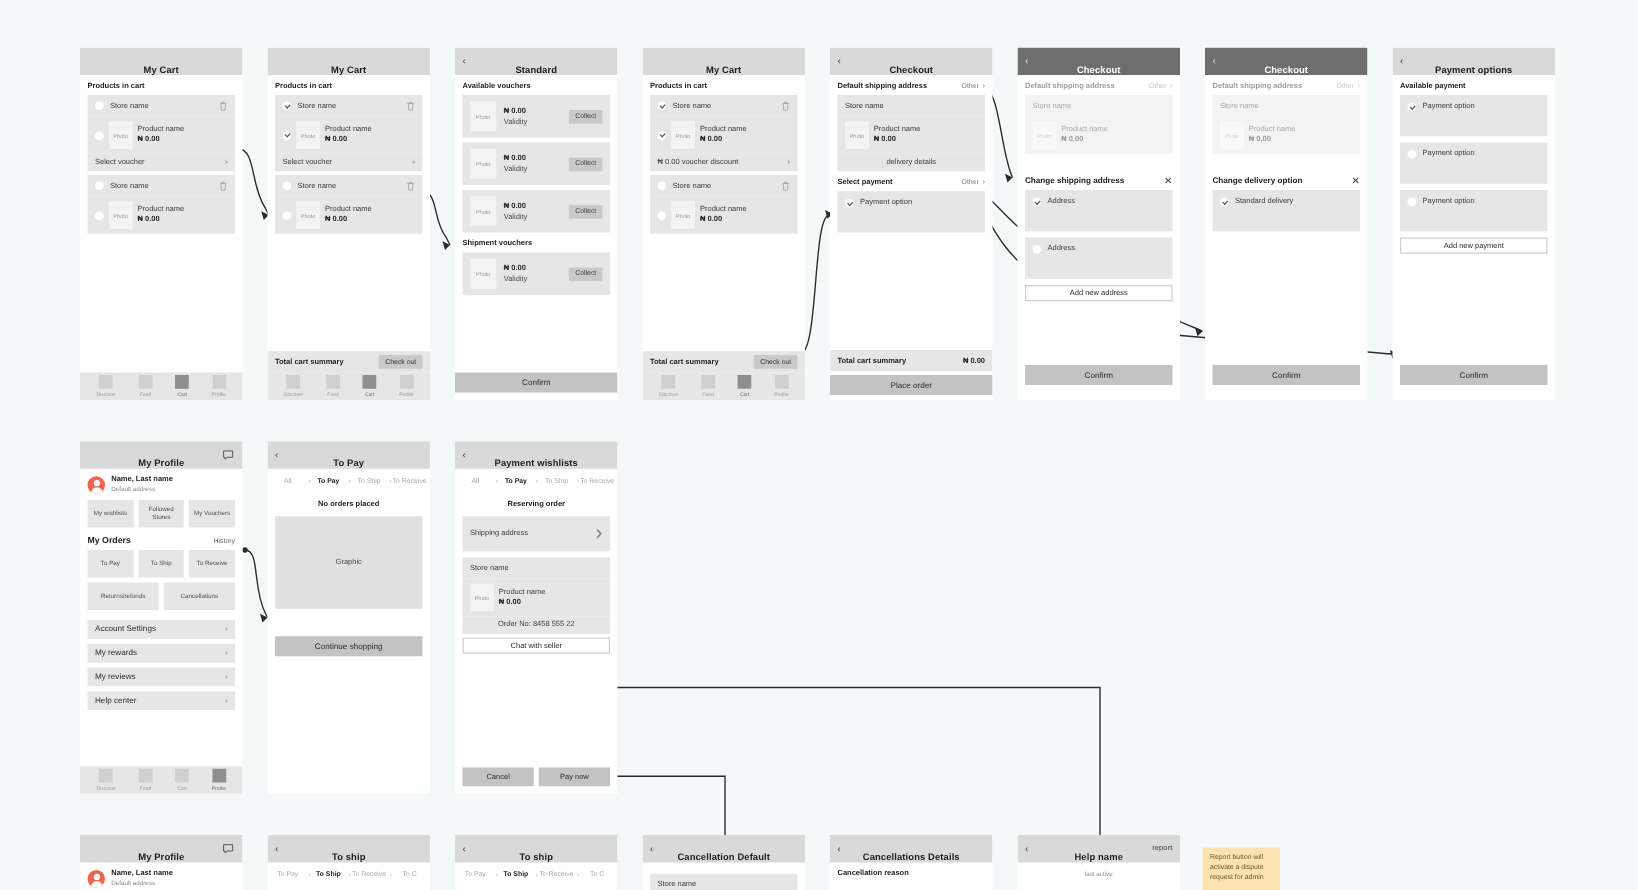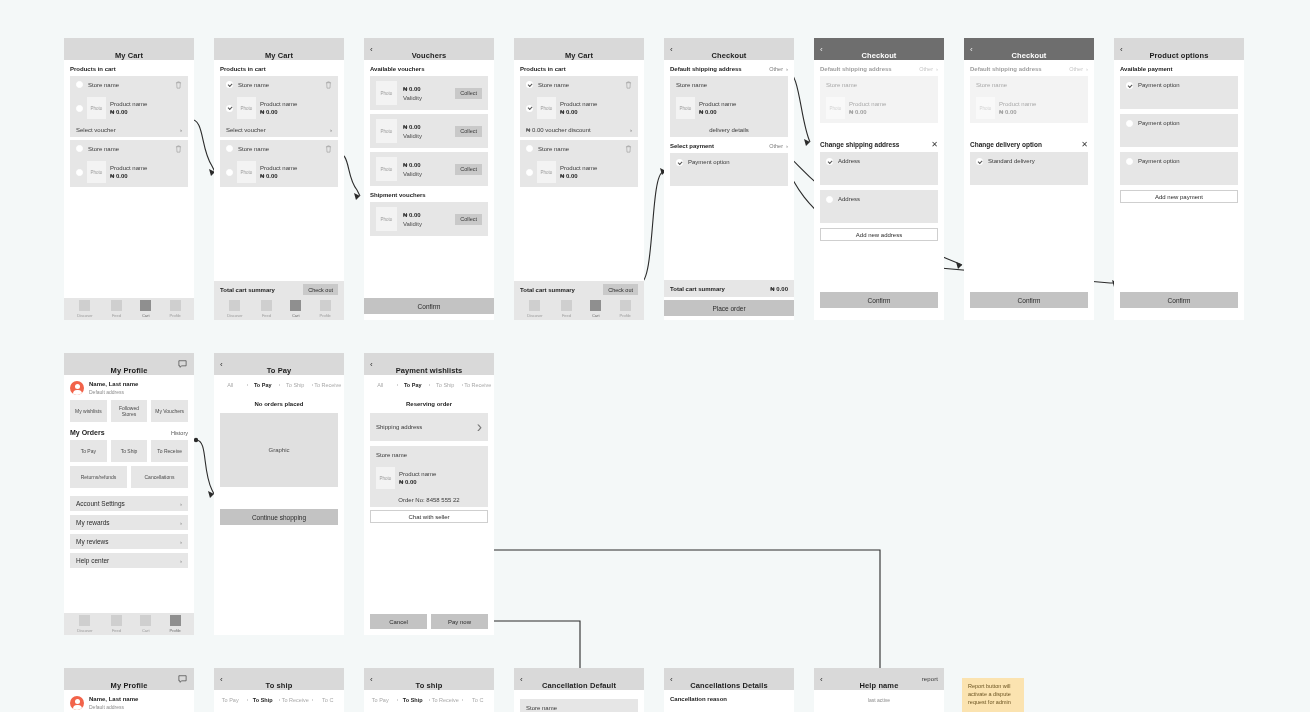--- a/index.html
+++ b/index.html
@@ -381,21 +381,21 @@
             <span class="navsq"></span>
             <span class="navtxt">Profile</span>
           </div>
       </div>
     </div>
   </div>
 
   <div class="screen" style="left:364px; top:38px; height:282px;">
     <div class="hdr">
       <span class="back">‹</span>
-      <span>Vouchers</span>
+      <span>Standard</span>
     </div>
     <div class="body">
       <div class="sec-title">Available vouchers</div>
       <div class="vcard">
         <div class="photo">Photo</div>
         <div class="vinfo">
           <span class="vprice">₦ 0.00</span>
           <span class="vvalid">Validity</span>
         </div>
         <span class="collect">Collect</span>
@@ -616,21 +616,21 @@
       </div>
     </div>
     <div class="footer-bar" style="padding-bottom:6px;">
       <div class="big-btn">Confirm</div>
     </div>
   </div>
 
   <div class="screen" style="left:1114px; top:38px; height:282px;">
     <div class="hdr">
       <span class="back">‹</span>
-      <span>Product options</span>
+      <span>Payment options</span>
     </div>
     <div class="body">
       <div class="sec-title">Available payment</div>
       <div class="opt-card">
         <span class="check"></span>
         <span class="lbl">Payment option</span>
       </div>
       <div class="opt-card">
         <span class="radio"></span>
         <span class="lbl">Payment option</span>

